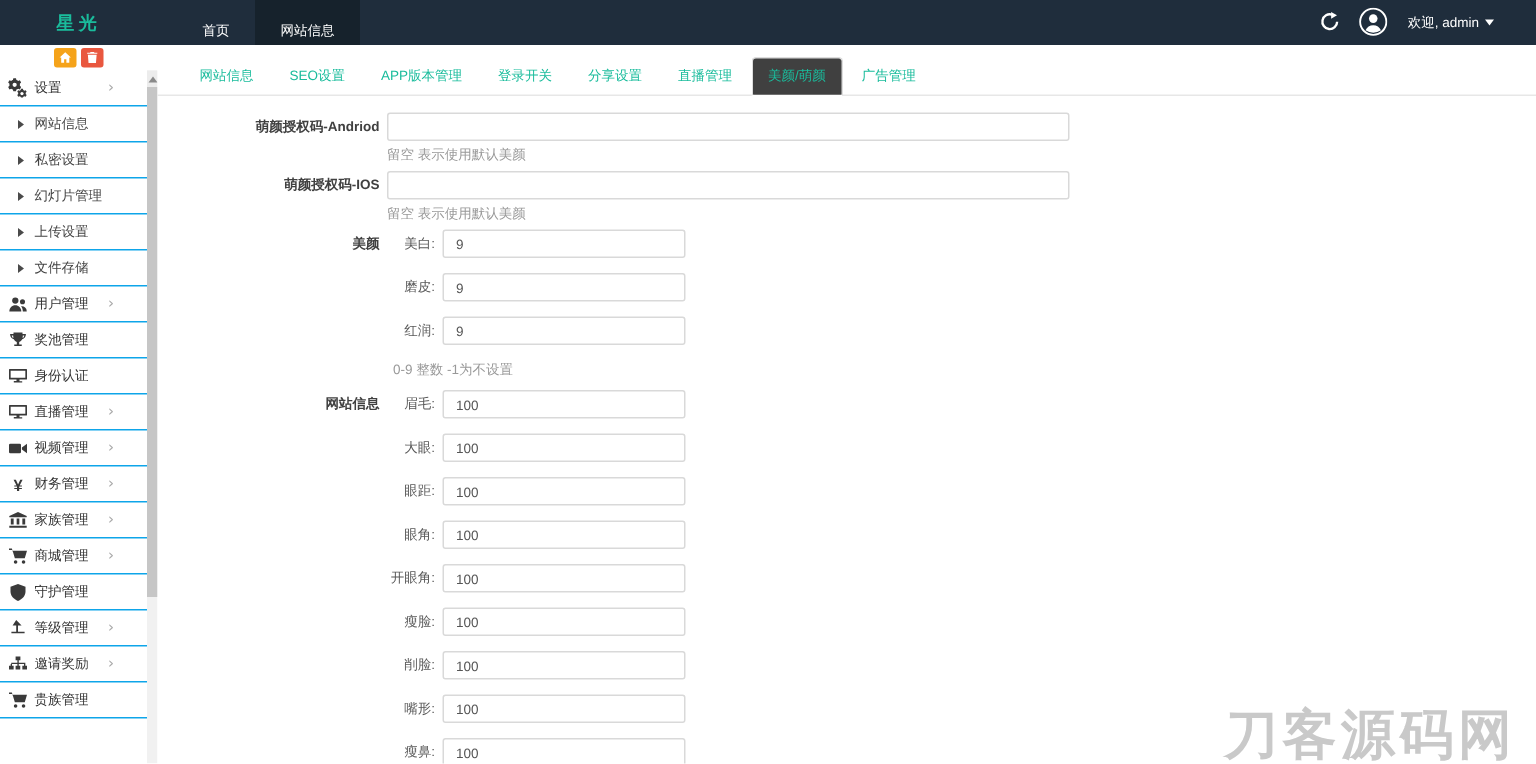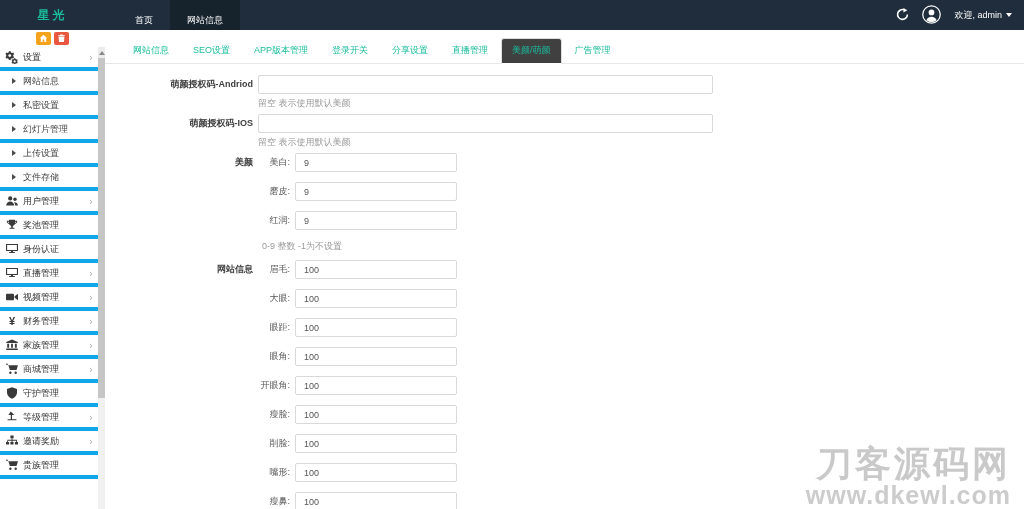--- a/index.html
+++ b/index.html
@@ -8,34 +8,34 @@
   .page { position:relative; width:1024px; height:509px; overflow:hidden; }
 
   
   .topbar { position:absolute; top:0; left:0; right:0; height:30px; background:#1f2d3c;
     display:flex; align-items:stretch;gap:13px; }
   .logo { width:105px; line-height:30px; text-align:center; color:#1abc9c;
     font-weight:bold; font-size:12px; letter-spacing:3px; }
   .top-tabs { display:flex; }
   .top-tab { line-height:30px; padding:5px 17px; color:#fff; cursor:pointer; }
   .top-tab.active { background:#16222c; }
-  .top-right { margin-left:auto; display:flex; align-items:center; gap:13px; padding-right:12px; color:#fff; }
+  .top-right { margin-left:auto; display:flex; align-items:center; gap:13px; padding-right:28px; color:#fff; }
   .welcome { display:flex; align-items:center; gap:4px; cursor:pointer; }
   .caret-down { width:0; height:0; border-top:4px solid #fff; border-left:3.5px solid transparent; border-right:3.5px solid transparent; }
 
   
   .sidebar { position:absolute; top:30px; left:0; width:105px; bottom:0; background:#fff; }
   .side-btns { height:17px; padding:2px 0 2px 36px; display:flex; gap:3px; }
   .mini-btn { width:15px; height:13px; border:none; border-radius:2px; display:flex;
     align-items:center; justify-content:center; cursor:pointer; }
   .mini-btn.warn { background:#f5a31a; }
   .mini-btn.danger { background:#e9573f; }
   .menu { position:absolute; top:17px; left:0; width:98px; bottom:0; overflow:hidden; }
-  .menu-item { height:24px; display:flex; align-items:center; padding:0 5px 0 4px;
-    border-bottom:4px solid #0ea5e9; color:#333; cursor:pointer; white-space:nowrap; }
+  .menu-item { height:24px; display:flex; align-items:center; padding:0 22px 0 4px;
+    border-bottom:1px solid #0ea5e9; color:#333; cursor:pointer; white-space:nowrap; }
   .menu-item .icon { width:15px; display:flex; justify-content:center; flex:none; }
   .mi-label { margin-left:4px; }
   .chev { margin-left:auto; color:#aaa; font-size:10px; font-family:"DejaVu Sans",sans-serif; }
   .menu-item.sub { padding-left:12px; color:#444; }
   .caret-right { width:0; height:0; border-left:4px solid #4a4a4a;
     border-top:3px solid transparent; border-bottom:3px solid transparent; margin-right:3px; flex:none; }
 
   .side-scroll { position:absolute; top:17px; right:0; width:7px; bottom:0; background:#f1f1f1; }
   .sb-arrow { height:11px; background:#ececec; display:flex; align-items:center; justify-content:center; }
   .sb-up { width:0; height:0; border-bottom:4px solid #8a8a8a; border-left:3px solid transparent; border-right:3px solid transparent; }
@@ -437,16 +437,15 @@
             <span class="sub-label">瘦鼻:</span>
             <input class="txt small" type="text" value="100" style="">
           </div>
         </div>
 
     </div>
   </div>
 
   <div class="watermark">
     <div class="wm-title">刀客源码网</div>
-    <div class="wm-url">www.dkewl.com</div>
   </div>
 
 </div>
 
 </body></html>

